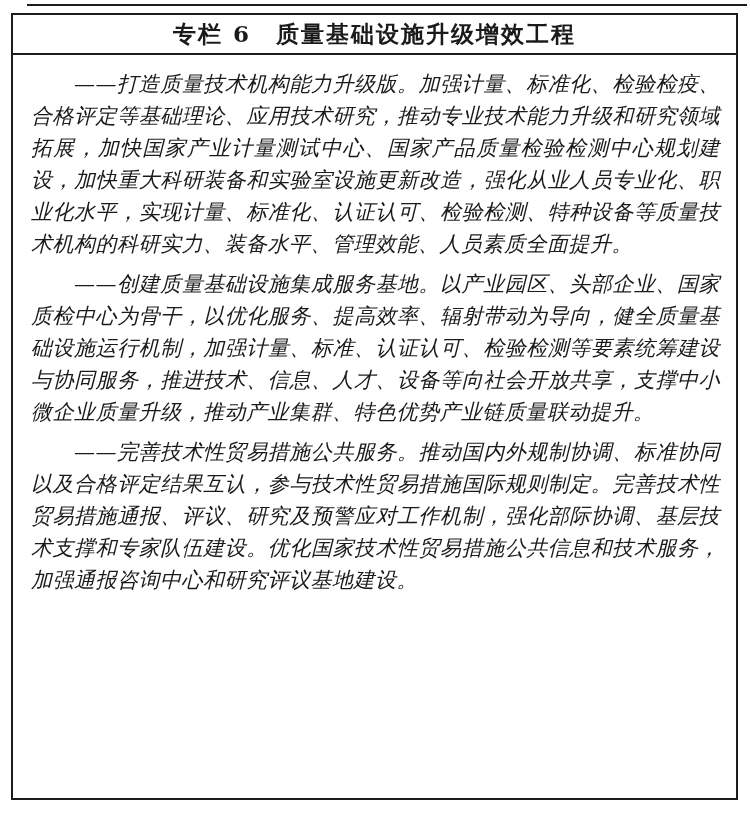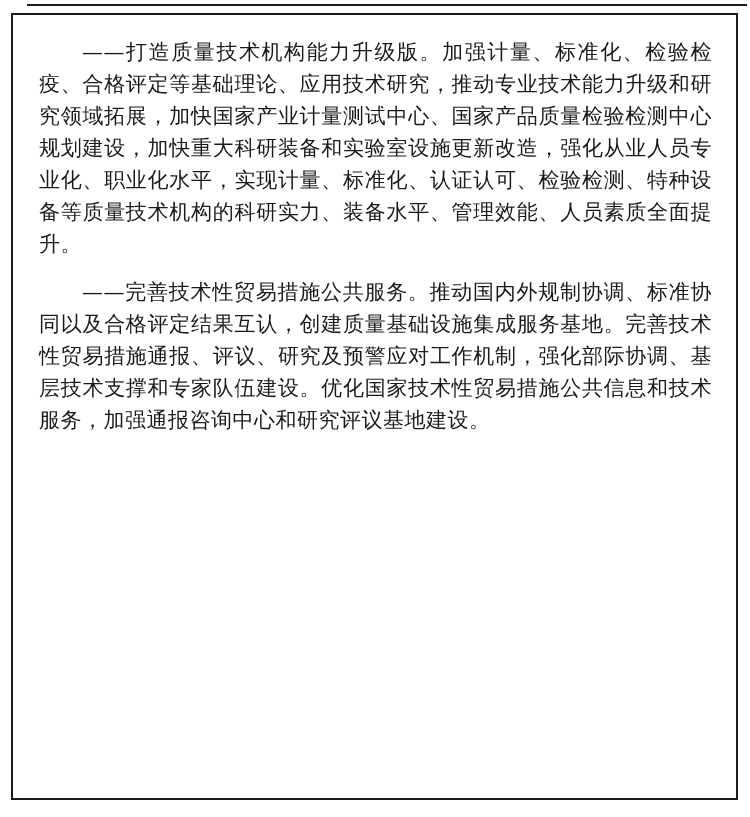--- a/index.html
+++ b/index.html
@@ -45,27 +45,30 @@
   }
   .panel-body {
     padding: 5px 8px 0 10px;
     font-size: 21px;
     line-height: 32px;
     letter-spacing: 0.5px;
     text-align: justify;
     text-justify: inter-ideograph;
   }
   .panel-body p {
-    margin: 16px;
+    margin: 8px;
     text-indent: 43px;
+    font-style: italic;
   }
 </style>
 </head>
 <body>
 
 <div class="top-rule"></div>
 
 <div class="panel">
+  <div class="panel-title">专栏 6　质量基础设施升级增效工程</div>
   <div class="panel-body">
     <p>——打造质量技术机构能力升级版。加强计量、标准化、检验检疫、合格评定等基础理论、应用技术研究，推动专业技术能力升级和研究领域拓展，加快国家产业计量测试中心、国家产品质量检验检测中心规划建设，加快重大科研装备和实验室设施更新改造，强化从业人员专业化、职业化水平，实现计量、标准化、认证认可、检验检测、特种设备等质量技术机构的科研实力、装备水平、管理效能、人员素质全面提升。</p>
-    <p>——完善技术性贸易措施公共服务。推动国内外规制协调、标准协同以及合格评定结果互认，创建质量基础设施集成服务基地。完善技术性贸易措施通报、评议、研究及预警应对工作机制，强化部际协调、基层技术支撑和专家队伍建设。优化国家技术性贸易措施公共信息和技术服务，加强通报咨询中心和研究评议基地建设。</p>
+    <p>——创建质量基础设施集成服务基地。以产业园区、头部企业、国家质检中心为骨干，以优化服务、提高效率、辐射带动为导向，健全质量基础设施运行机制，加强计量、标准、认证认可、检验检测等要素统筹建设与协同服务，推进技术、信息、人才、设备等向社会开放共享，支撑中小微企业质量升级，推动产业集群、特色优势产业链质量联动提升。</p>
+    <p>——完善技术性贸易措施公共服务。推动国内外规制协调、标准协同以及合格评定结果互认，参与技术性贸易措施国际规则制定。完善技术性贸易措施通报、评议、研究及预警应对工作机制，强化部际协调、基层技术支撑和专家队伍建设。优化国家技术性贸易措施公共信息和技术服务，加强通报咨询中心和研究评议基地建设。</p>
   </div>
 </div>
 
 </body></html>

